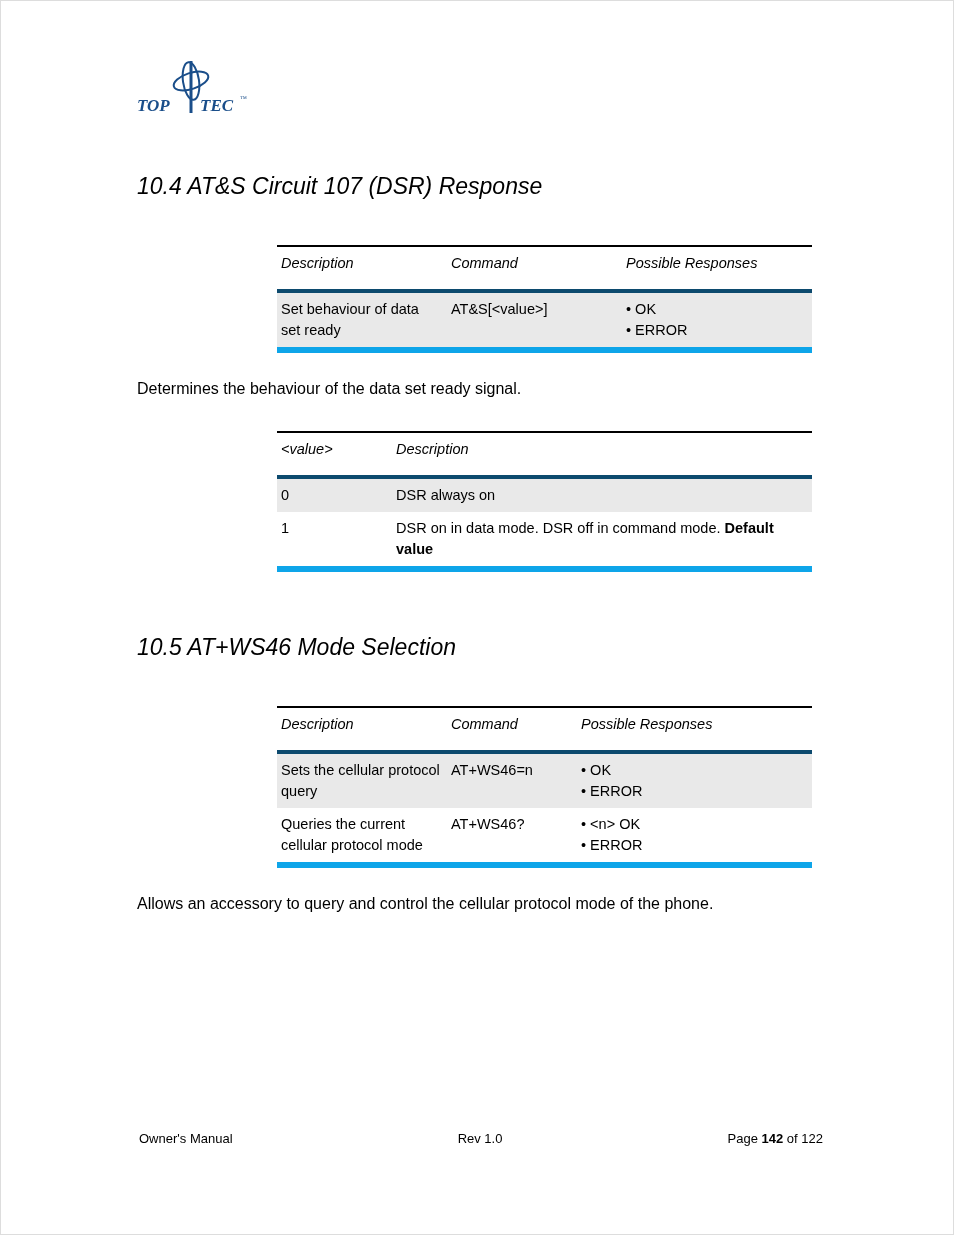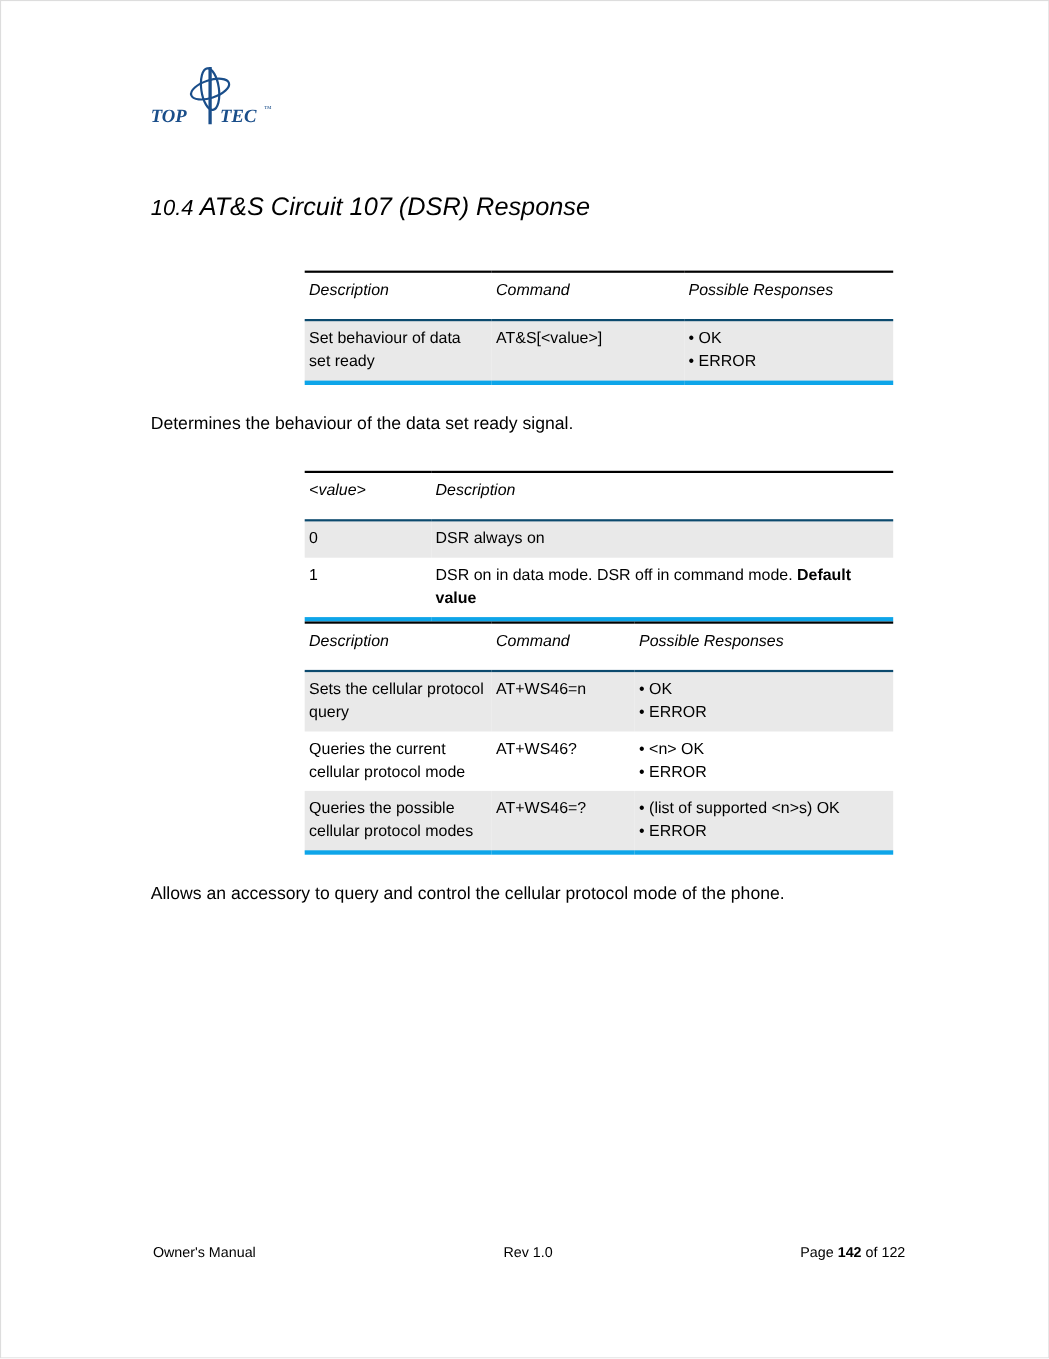--- a/index.html
+++ b/index.html
@@ -24,21 +24,21 @@
     margin: 0 0 50px 0;
   }
   h2 {
     font-family: Verdana, Geneva, sans-serif;
     font-weight: normal;
     font-style: italic;
     font-size: 23px;
     margin: 0 0 45px 0;
   }
   h2 .secno {
-    font-size: 20px;
+    font-size: 23px;
   }
   p.body {
     font-size: 16px;
     line-height: 1.5;
     margin: 24px 0 30px 0;
   }
   p.body.justify {
     text-align: justify;
   }
   
@@ -46,34 +46,34 @@
     border-collapse: collapse;
     margin: 0 0 0 140px;
     width: 535px;
     font-size: 14.5px;
   }
   table thead th {
     text-align: left;
     font-style: italic;
     font-weight: normal;
     border-top: 2px solid #000;
-    border-bottom: 2px solid #0c4a6e;
+    border-bottom: 4px solid #0c4a6e;
     padding: 8px 6px 18px 4px;
     background: #fff;
   }
   table tbody td {
     padding: 6px 6px 6px 4px;
     vertical-align: top;
     line-height: 1.45;
   }
   table tbody tr.shade td {
     background: #e9e9e9;
   }
   table tbody tr:last-child td {
-    border-bottom: 4px solid #0ea5e9;
+    border-bottom: 6px solid #0ea5e9;
   }
   .responses-cell .resp-line {
     white-space: nowrap;
   }
   .bold { font-weight: bold; }
   
   .footer {
     position: absolute;
     left: 138px;
     right: 130px;
@@ -154,20 +154,24 @@
         </tr>
         <tr>
           <td>1</td>
           <td>
             <span>DSR on in data mode. DSR off in command mode. </span><span class="bold">Default value</span>
           </td>
         </tr>
       </tbody>
     </table>
 
+    <h2 style="margin-top:62px">
+      <span class="secno">10.5</span>
+      <span>AT+WS46  Mode Selection</span>
+    </h2>
 
     <table>
       <colgroup>
           <col style="width:170px">
           <col style="width:130px">
           <col>
         </colgroup>
       <thead>
         <tr>
           <th>Description</th>
@@ -185,28 +189,20 @@
           </td>
         </tr>
         <tr>
           <td>Queries the current cellular protocol mode</td>
           <td>AT+WS46?</td>
           <td class="responses-cell">
             <div class="resp-line">• &lt;n&gt; OK</div>
             <div class="resp-line">• ERROR</div>
           </td>
         </tr>
-        <tr class="shade">
-          <td>Queries the possible cellular protocol modes</td>
-          <td>AT+WS46=?</td>
-          <td class="responses-cell">
-            <div class="resp-line">• (list of supported &lt;n&gt;s) OK</div>
-            <div class="resp-line">• ERROR</div>
-          </td>
-        </tr>
       </tbody>
     </table>
 
     <p class="body justify">Allows an accessory to query and control the cellular protocol mode of the phone.</p>
 
 
   </div>
 
   <div class="footer">
     <div>Owner's Manual</div>

